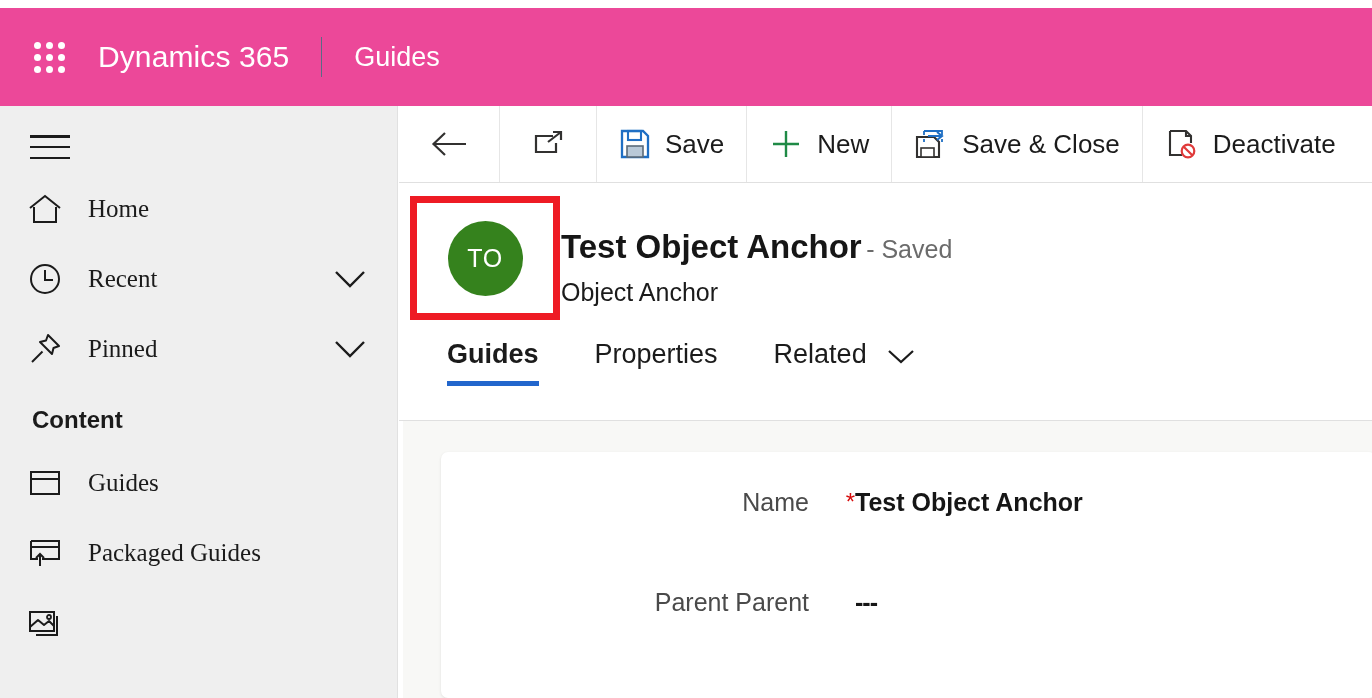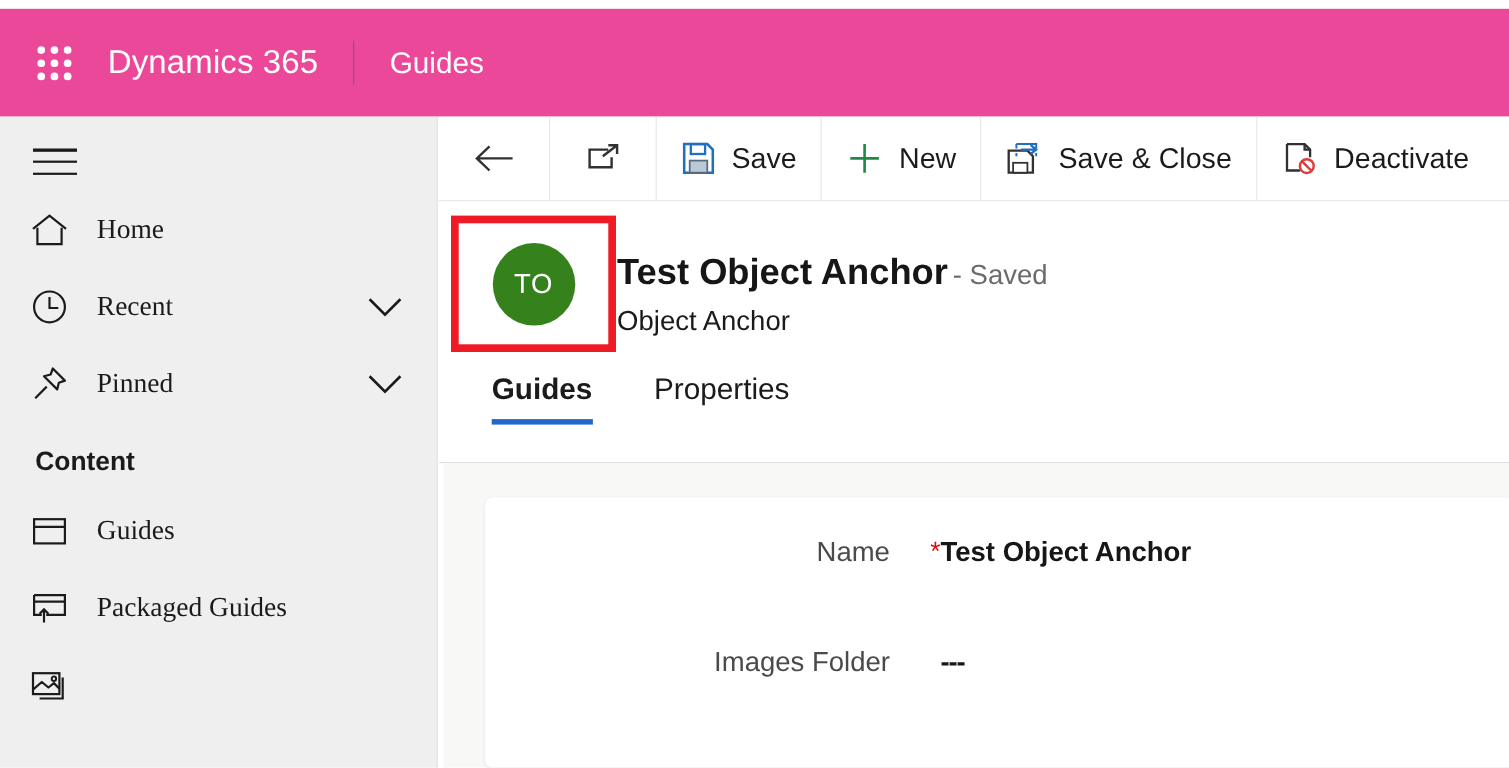--- a/index.html
+++ b/index.html
@@ -309,34 +309,42 @@
       <div class="rec-sub">Object Anchor</div>
     </div>
 
     <div class="tabs">
       <div class="tab active">
         <span>Guides</span>
       </div>
       <div class="tab">
         <span>Properties</span>
       </div>
+      <div class="tab">
+        <span>Related</span>
+        <span class="tab-chev">
+          <svg width="30" height="18" viewBox="0 0 30 18">
+            <path d="M3 4 L15 15 L27 4" fill="none" stroke="#1b1b1b" stroke-width="2.2"></path>
+          </svg>
+        </span>
+      </div>
     </div>
   </div>
 
   <div class="form-area">
     <div class="form-card">
 
       <div class="field-row">
         <span class="field-label">Name</span>
         <span class="req">*</span>
         <span class="field-value">Test Object Anchor</span>
       </div>
 
       <div class="field-row">
-        <span class="field-label">Images Folder</span>
+        <span class="field-label">Parent Parent</span>
         <span class="req"></span>
         <span class="field-value empty">---</span>
       </div>
 
     </div>
   </div>
 
 </div>
 
 </body></html>

